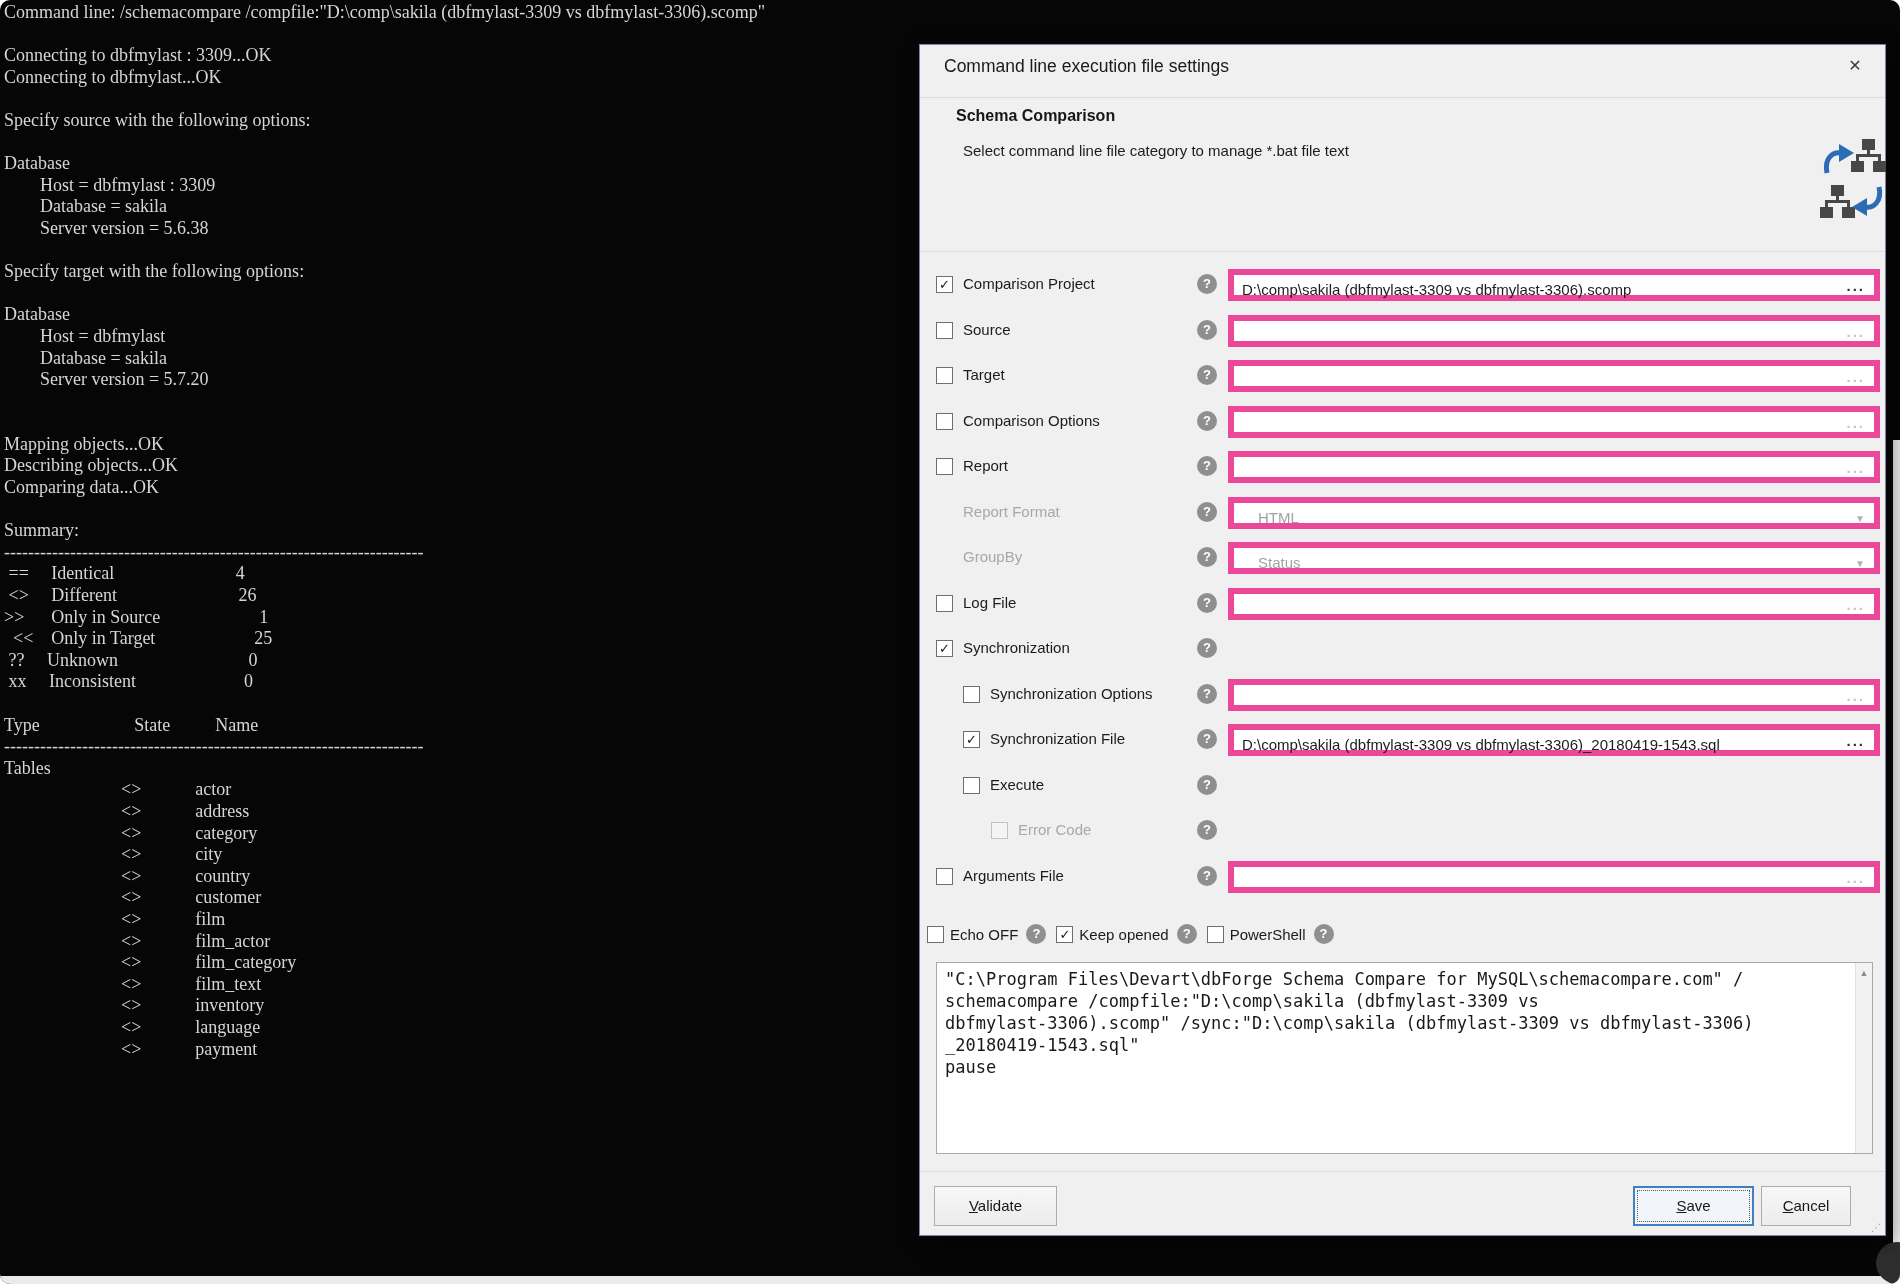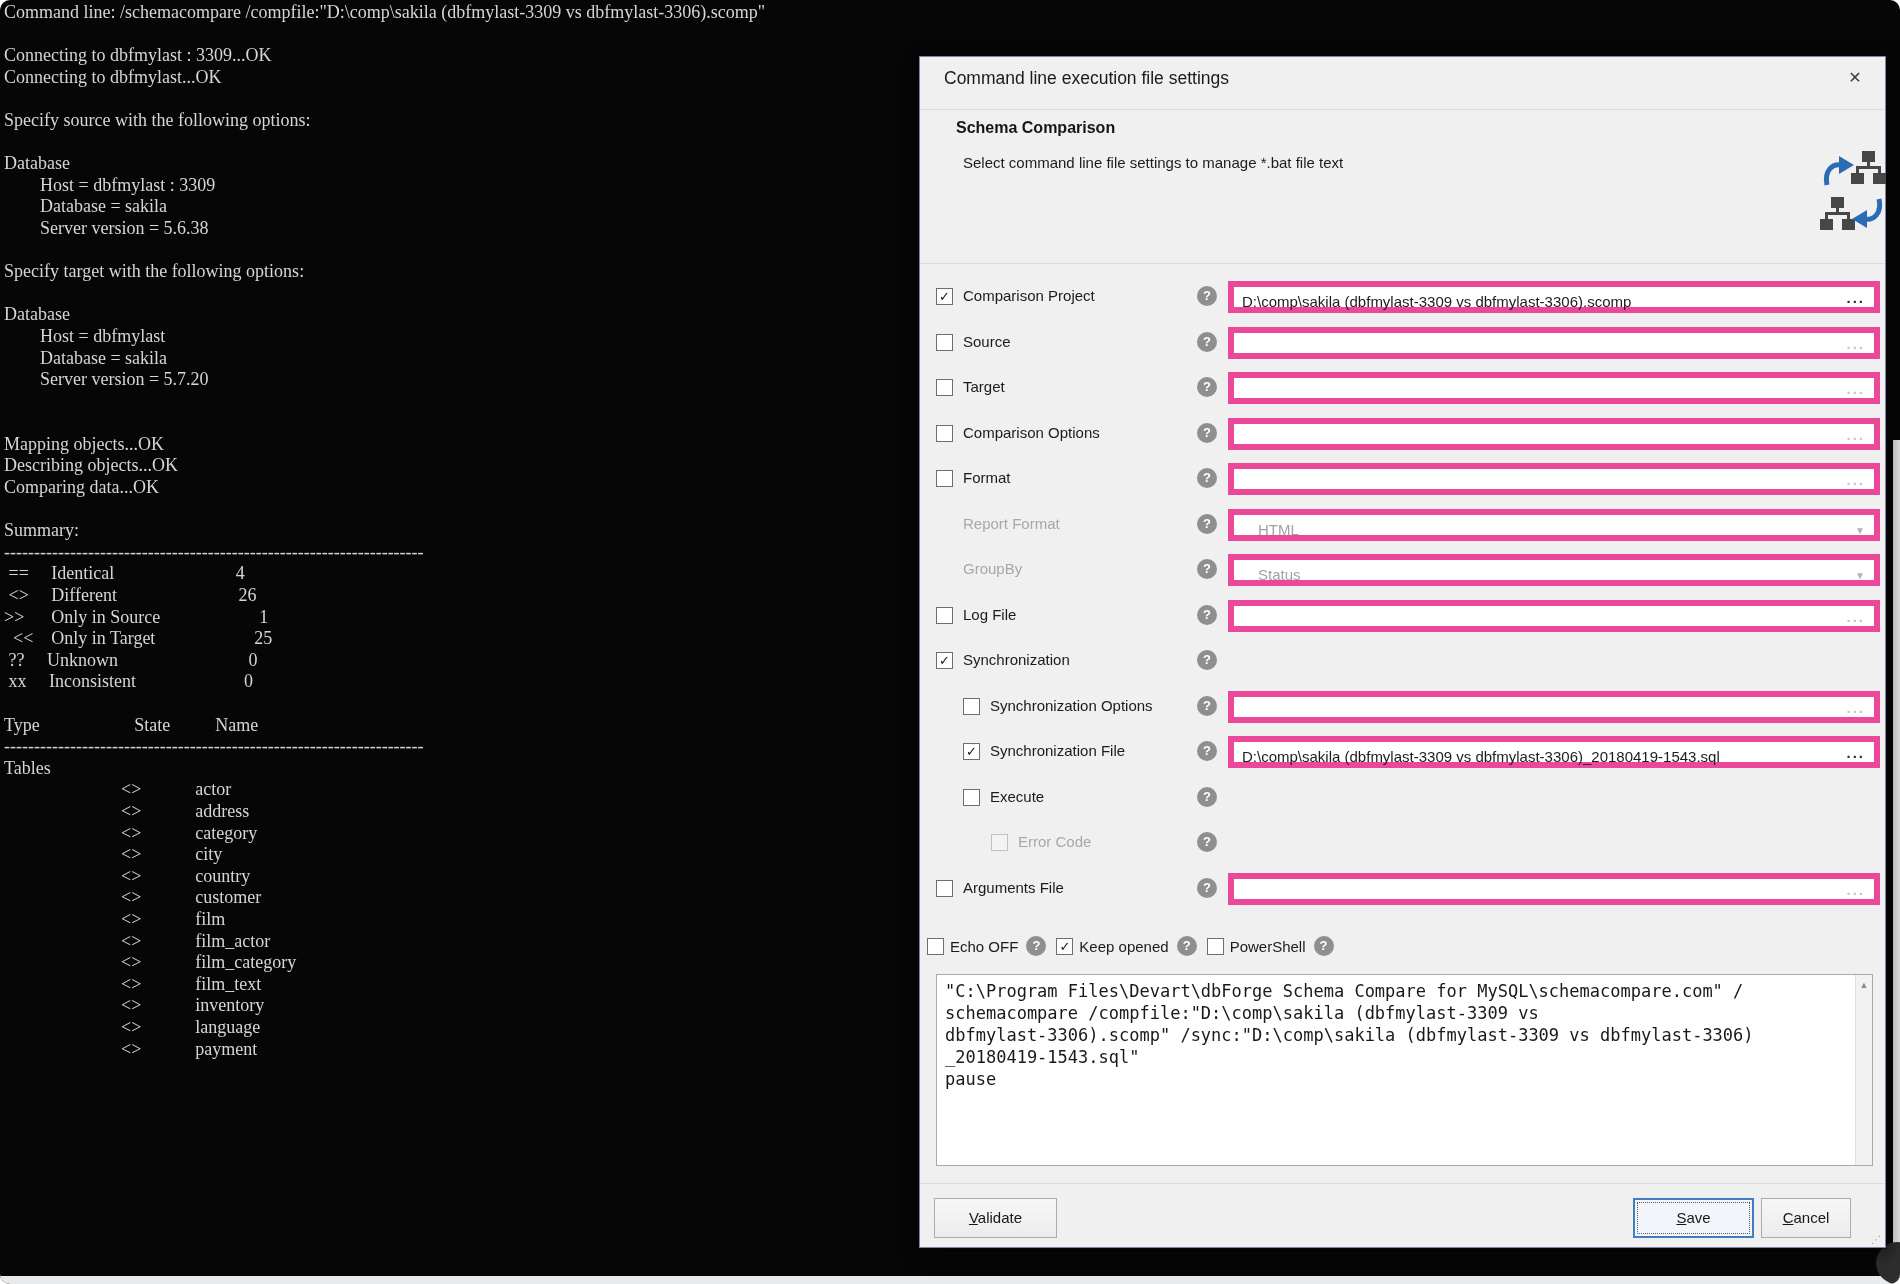--- a/index.html
+++ b/index.html
@@ -15,21 +15,21 @@
     font-family:Liberation Serif, serif;
     font-size:18px; line-height:21.6px;
     color:#d6d6d6; white-space:pre;
   }
   #right-strip { position:absolute; right:0; top:440px; bottom:0; width:7px; background:#e9eaec; }
   #bottom-strip { position:absolute; left:0; right:0; bottom:0; height:8px; background:#e9eaec; }
   #cursor-dot { position:absolute; left:1876px; top:1242px; width:42px; height:42px; border-radius:50%; background:#2e2e2e; }
 
   
   #dialog {
-    position:absolute; left:919px; top:56px; width:967px; height:1192px;
+    position:absolute; left:919px; top:44px; width:967px; height:1192px;
     background:#f0f0f1; border:1px solid #8282a0;
     box-shadow:0 0 0 1px rgba(10,10,20,.55), 4px 6px 18px rgba(0,0,0,.55);
   }
   #dialog-title { position:absolute; left:24px; top:11px; font-size:17.5px; color:#1a1a1a; }
   #close-btn { position:absolute; right:18px; top:9px; font-size:16px; color:#3c3c3c; width:24px; height:24px; text-align:center; line-height:24px; cursor:default; }
   .hsep { position:absolute; left:0; right:0; height:1px; background:#dcdce0; }
   #sep-title { top:52px; }
   #sep-header { top:206px; }
   #sep-footer { top:1126px; }
   #section-title { position:absolute; left:36px; top:62px; font-size:16px; font-weight:bold; color:#161616; }
@@ -147,21 +147,21 @@
   <div id="right-strip"></div>
   <div id="bottom-strip"></div>
   <div id="cursor-dot"></div>
 
   <div id="dialog">
     <div id="dialog-title">Command line execution file settings</div>
     <div id="close-btn">✕</div>
     <div class="hsep" id="sep-title"></div>
 
     <div id="section-title">Schema Comparison</div>
-    <div id="section-desc">Select command line file settings to manage *.bat file text</div>
+    <div id="section-desc">Select command line file category to manage *.bat file text</div>
 
     <div id="header-icon">
       <svg width="66" height="84" viewBox="0 0 66 84">
         <defs>
           <g id="tree">
             <rect x="11" y="0" width="13" height="11"></rect>
             <rect x="16" y="11" width="3" height="4"></rect>
             <rect x="5" y="15" width="25" height="3"></rect>
             <rect x="5" y="18" width="3" height="4"></rect>
             <rect x="27" y="18" width="3" height="4"></rect>
@@ -212,21 +212,21 @@
           <span class="cb" style="left: 16px;"></span>
           <span class="row-label" style="left: 43px;">Comparison Options</span>
           <span class="help">?</span>
           <div class="field">
             <span class="fval"></span>
             <span class="browse dim">...</span>
           </div>
         </div>
         <div class="form-row" style="top: 406px;">
           <span class="cb" style="left: 16px;"></span>
-          <span class="row-label" style="left: 43px;">Format</span>
+          <span class="row-label" style="left: 43px;">Report</span>
           <span class="help">?</span>
           <div class="field">
             <span class="fval"></span>
             <span class="browse dim">...</span>
           </div>
         </div>
         <div class="form-row" style="top: 451.5px;">
           <span class="row-label dim" style="left: 43px;">Report Format</span>
           <span class="help">?</span>
           <div class="field">

